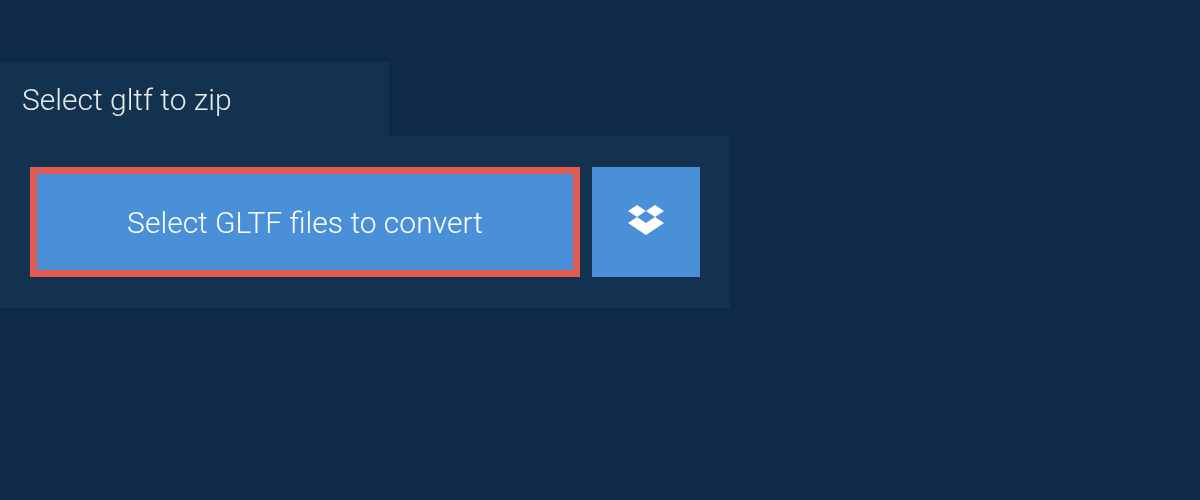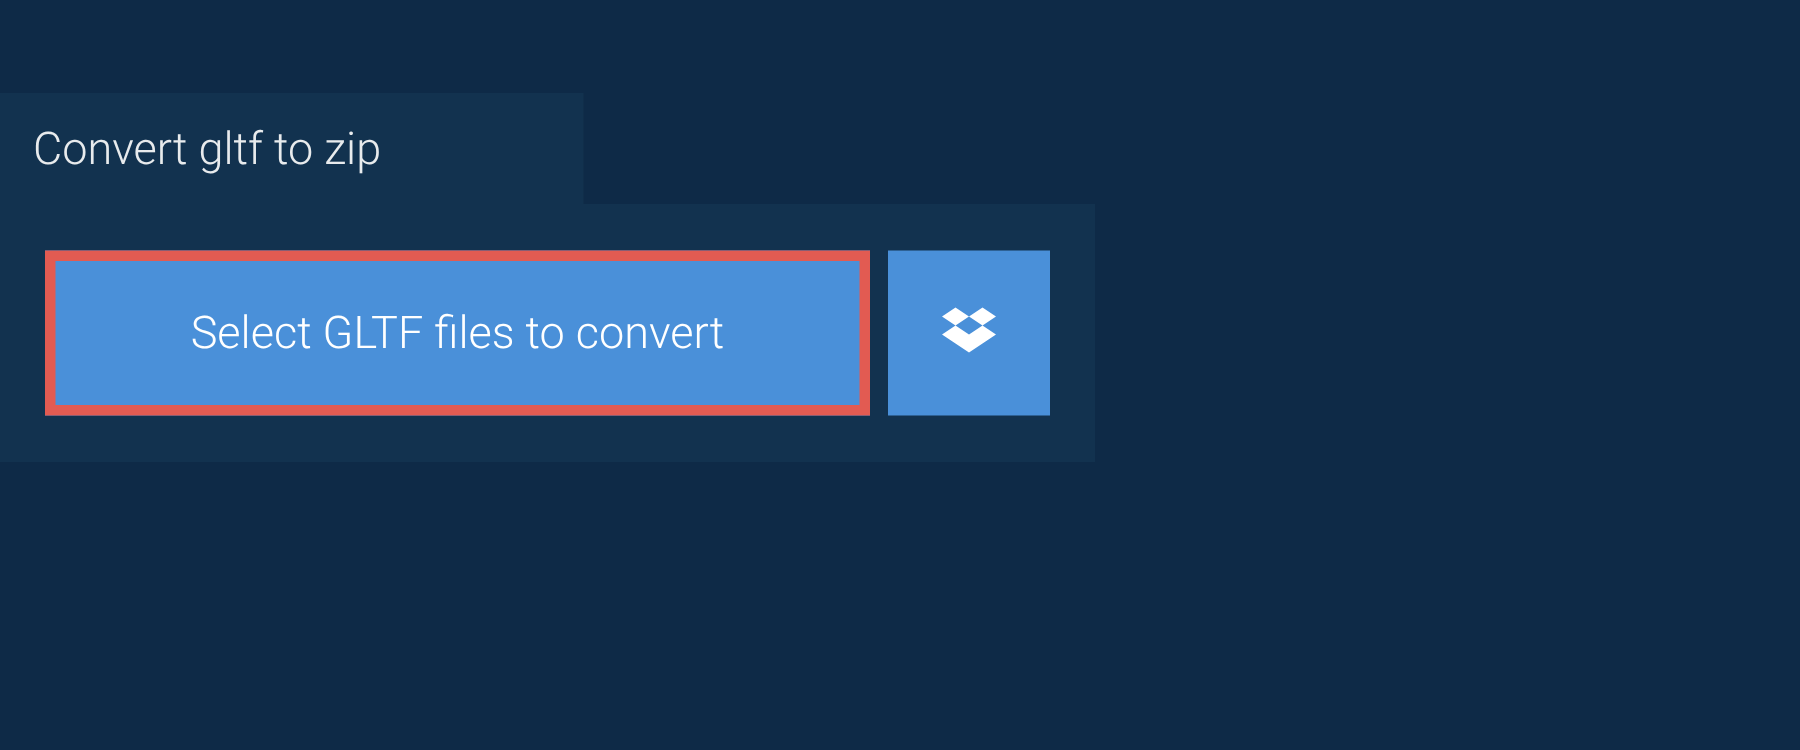--- a/index.html
+++ b/index.html
@@ -69,21 +69,21 @@
     .dropbox-icon svg {
       width: 36px;
       height: 36px;
       fill: #ffffff;
     }
   </style>
 </head>
 <body>
 
 <div class="tab-container">
-  <span class="tab-label">Convert gltf to zip</span>
+  <span class="tab-label">Select gltf to zip</span>
 </div>
 
 <div class="panel">
   <div class="select-button">
     <span class="select-button-label">Select GLTF files to convert</span>
   </div>
   <div class="dropbox-button">
     <span class="dropbox-icon">
       <svg viewBox="0 0 24 24">
         <path d="M6 2L0 6l6 4-6 4 6 4 6-4 6 4 6-4-6-4 6-4-6-4-6 4-6-4zm6 4l6 4-6 4-6-4 6-4zm-6 12l6-4 6 4-6 4-6-4z"></path>

